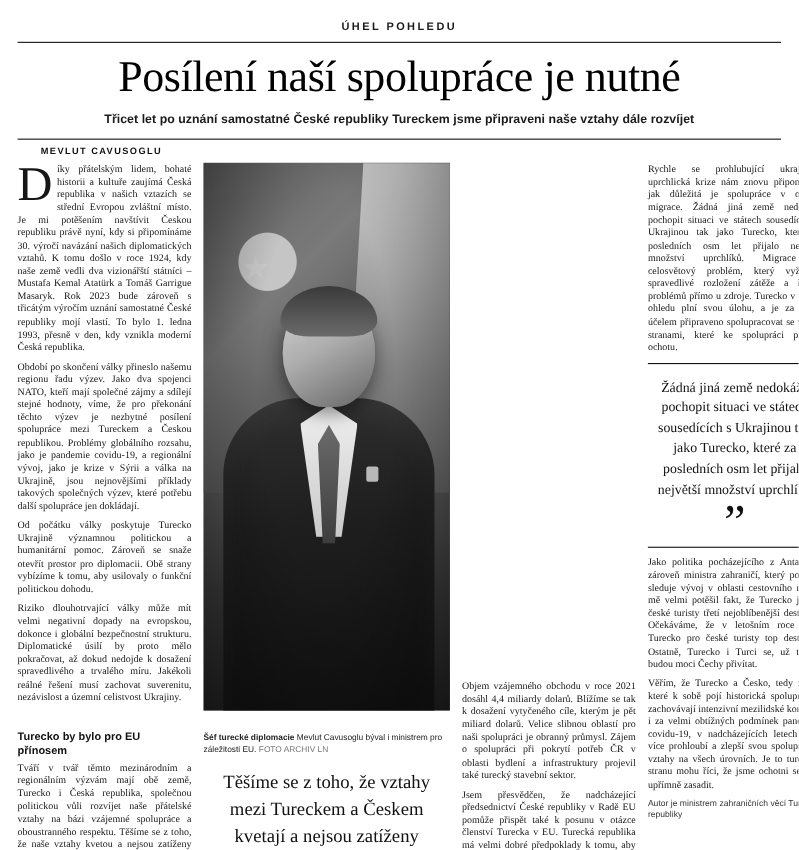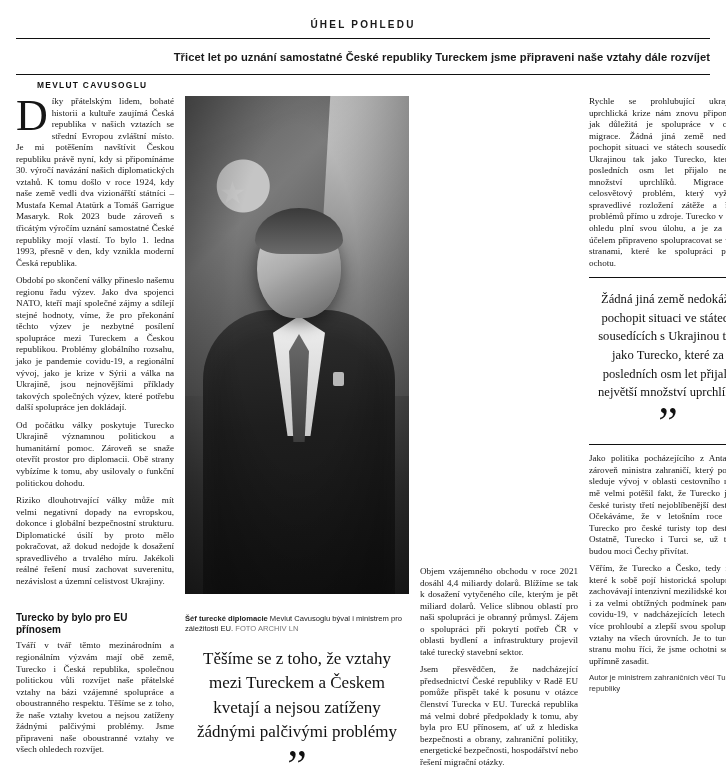--- a/index.html
+++ b/index.html
@@ -40,21 +40,21 @@
     text-align: center;
     font-family: "Liberation Serif", serif;
     font-size: 40px;
     line-height: 1.06;
     font-weight: normal;
     letter-spacing: -0.4px;
     margin: 10px 0 0 0;
     color: #000;
   }
   .subhead {
-    text-align: right;
+    text-align: center;
     font-family: "Liberation Sans", sans-serif;
     font-size: 11.2px;
     font-weight: bold;
     color: #1a1a1a;
     margin: 12px 0 0 0;
     letter-spacing: 0.05px;
   }
   .rule-under-sub {
     border-top: 1px solid #111;
     margin: 11px 0 0 0;
@@ -257,20 +257,21 @@
 </head>
 <body>
 
 <div class="page">
 
   <div class="kicker-row">
     <span class="kicker">ÚHEL POHLEDU</span>
   </div>
   <div class="rule-top"></div>
 
+  <h1 class="headline">Posílení naší spolupráce je nutné</h1>
   <div class="subhead">Třicet let po uznání samostatné České republiky Tureckem jsme připraveni naše vztahy dále rozvíjet</div>
   <div class="rule-under-sub"></div>
 
   <div class="byline">MEVLUT CAVUSOGLU</div>
 
   <div class="grid">
 
     <div class="col">
       <p class="body dropcap">Díky přátelským lidem, bohaté historii a kultuře zaujímá Česká republika v našich vztazích se střední Evropou zvláštní místo. Je mi potěšením navštívit Českou republiku právě nyní, kdy si připomínáme 30. výročí navázání našich diplomatických vztahů. K tomu došlo v roce 1924, kdy naše země vedli dva vizionářští státníci – Mustafa Kemal Atatürk a Tomáš Garrigue Masaryk. Rok 2023 bude zároveň s třicátým výročím uznání samostatné České republiky mojí vlastí. To bylo 1. ledna 1993, přesně v den, kdy vznikla moderní Česká republika.</p>
       <p class="body">Období po skončení války přineslo našemu regionu řadu výzev. Jako dva spojenci NATO, kteří mají společné zájmy a sdílejí stejné hodnoty, víme, že pro překonání těchto výzev je nezbytné posílení spolupráce mezi Tureckem a Českou republikou. Problémy globálního rozsahu, jako je pandemie covidu-19, a regionální vývoj, jako je krize v Sýrii a válka na Ukrajině, jsou nejnovějšími příklady takových společných výzev, které potřebu další spolupráce jen dokládají.</p>

